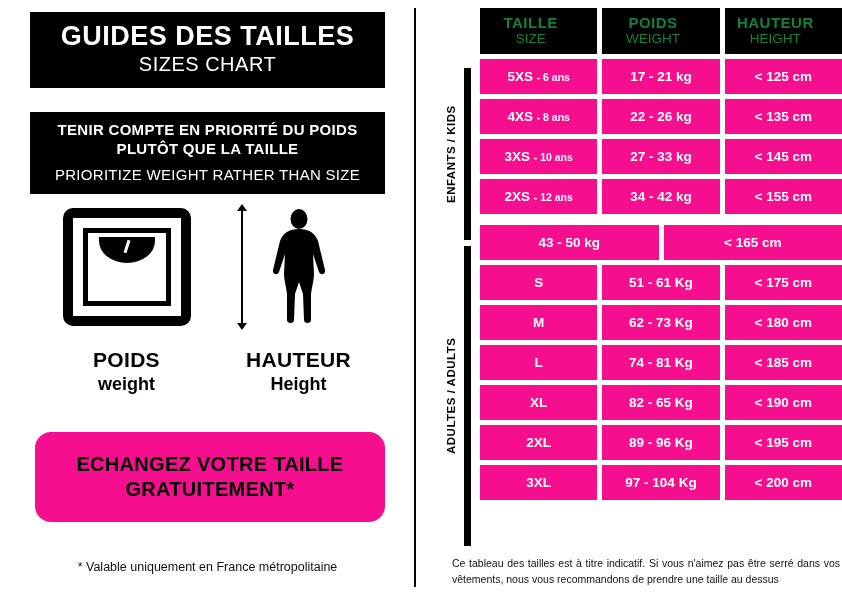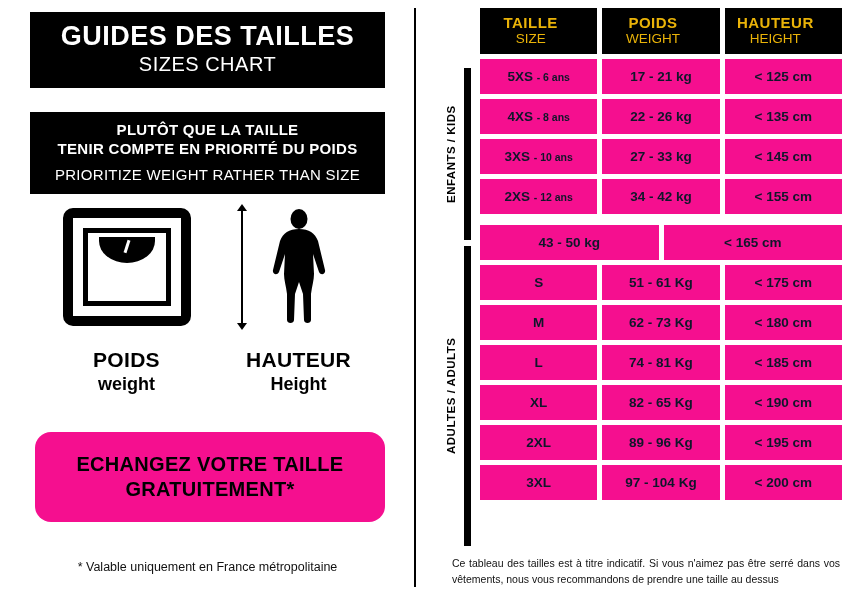--- a/index.html
+++ b/index.html
@@ -258,39 +258,39 @@
   .tcell {
     flex: 1;
     text-align: center;
     box-sizing: border-box;
     padding: 8px 2px;
     font-size: 13px;
     font-weight: bold;
   }
   .head .tcell {
     background: #000000;
-    color: #eab308;
+    color: #15803d;
     padding: 6px 18px 7px 2px;
   }
   .head .h-fr {
     font-size: 15px;
     font-weight: bold;
     letter-spacing: 0.5px;
     display: block;
     line-height: 1.15;
   }
   .head .h-en {
     font-size: 13.5px;
     font-weight: normal;
     display: block;
     line-height: 1.2;
   }
   .body-row .tcell {
     background: #f50f8f;
-    color: #0f172a;
+    color: #ffffff;
     padding: 10px 2px;
     font-size: 13.5px;
     text-align: center;
   }
   .body-row .tcell .sz-small {
     font-size: 10.5px;
     font-weight: bold;
   }
   .gap-row { height: 6px; }
 
@@ -311,22 +311,22 @@
 <div class="page">
 
   <div class="left">
 
     <div class="title-block">
       <div class="title-main">GUIDES DES TAILLES</div>
       <div class="title-sub">SIZES CHART</div>
     </div>
 
     <div class="notice-block">
+      <div class="notice-fr">TENIR COMPTE EN PRIORITÉ DU POIDS</div>
       <div class="notice-fr">PLUTÔT QUE LA TAILLE</div>
-      <div class="notice-fr">TENIR COMPTE EN PRIORITÉ DU POIDS</div>
       <div class="notice-en">PRIORITIZE WEIGHT RATHER THAN SIZE</div>
     </div>
 
     <div class="icons-row">
 
       <div class="icon-col icon-weight-col">
         <div class="scale-icon">
           <div class="scale-inner">
             <div class="scale-dial"></div>
           </div>

